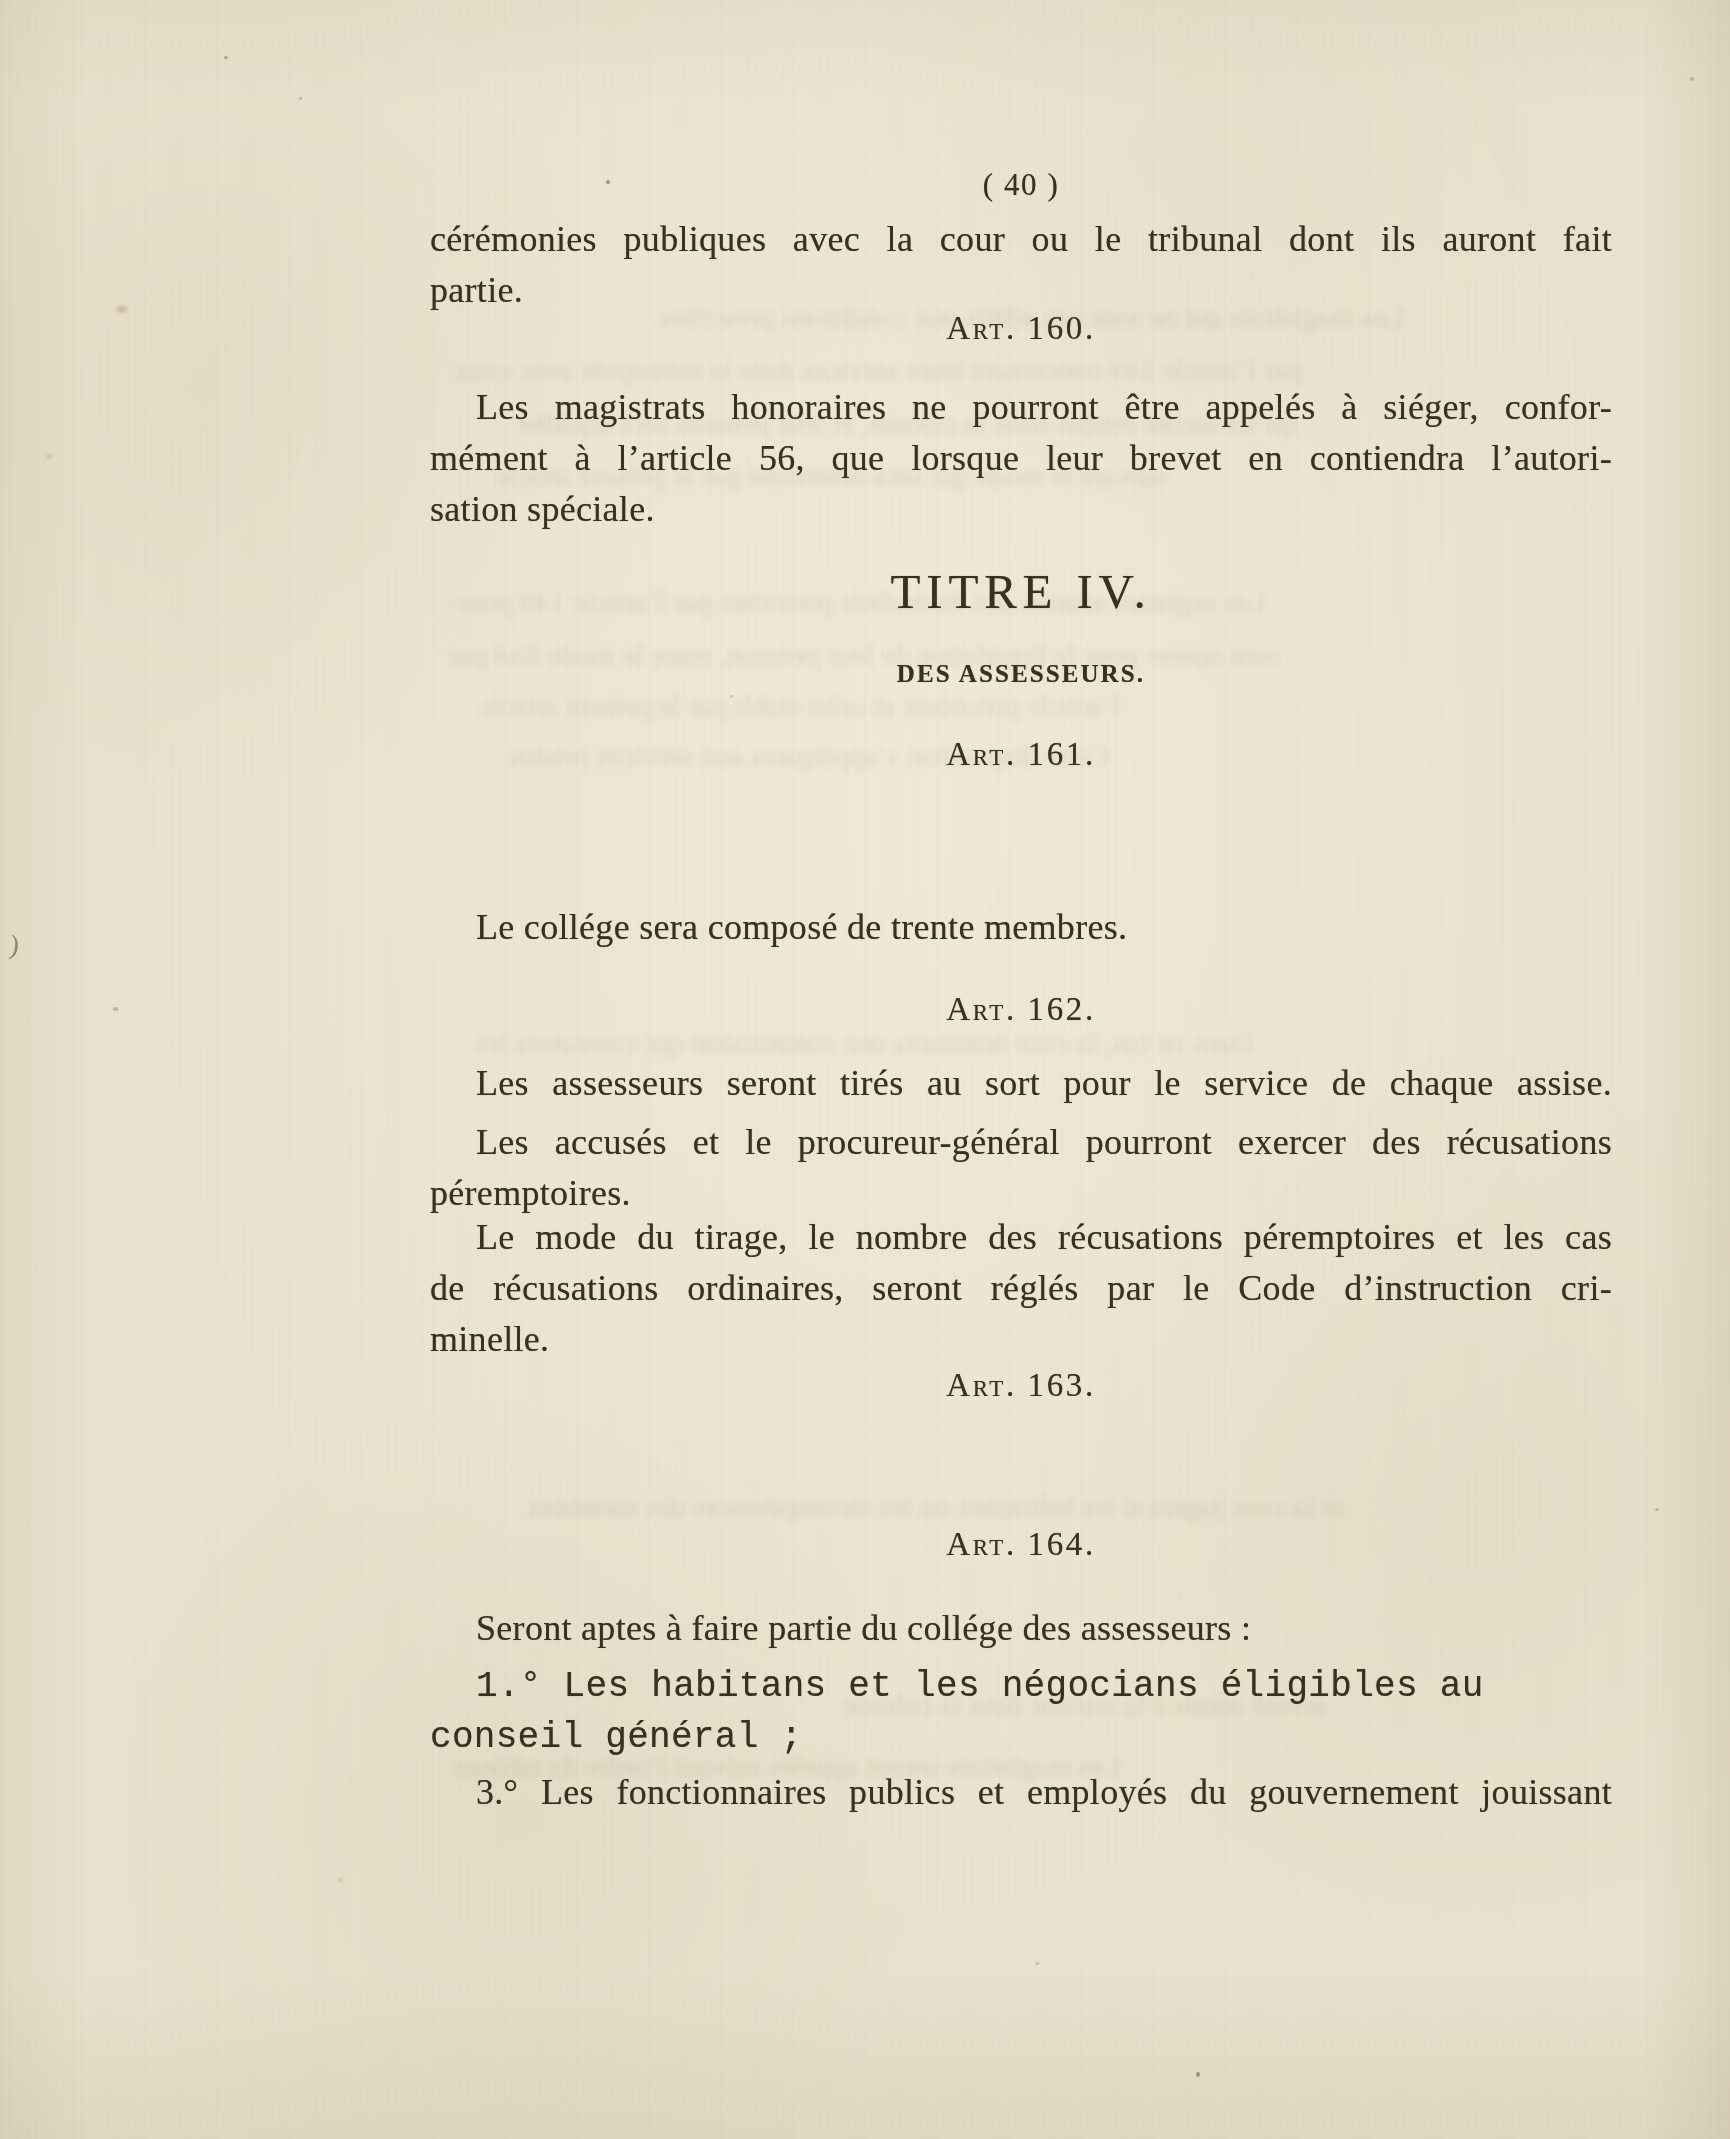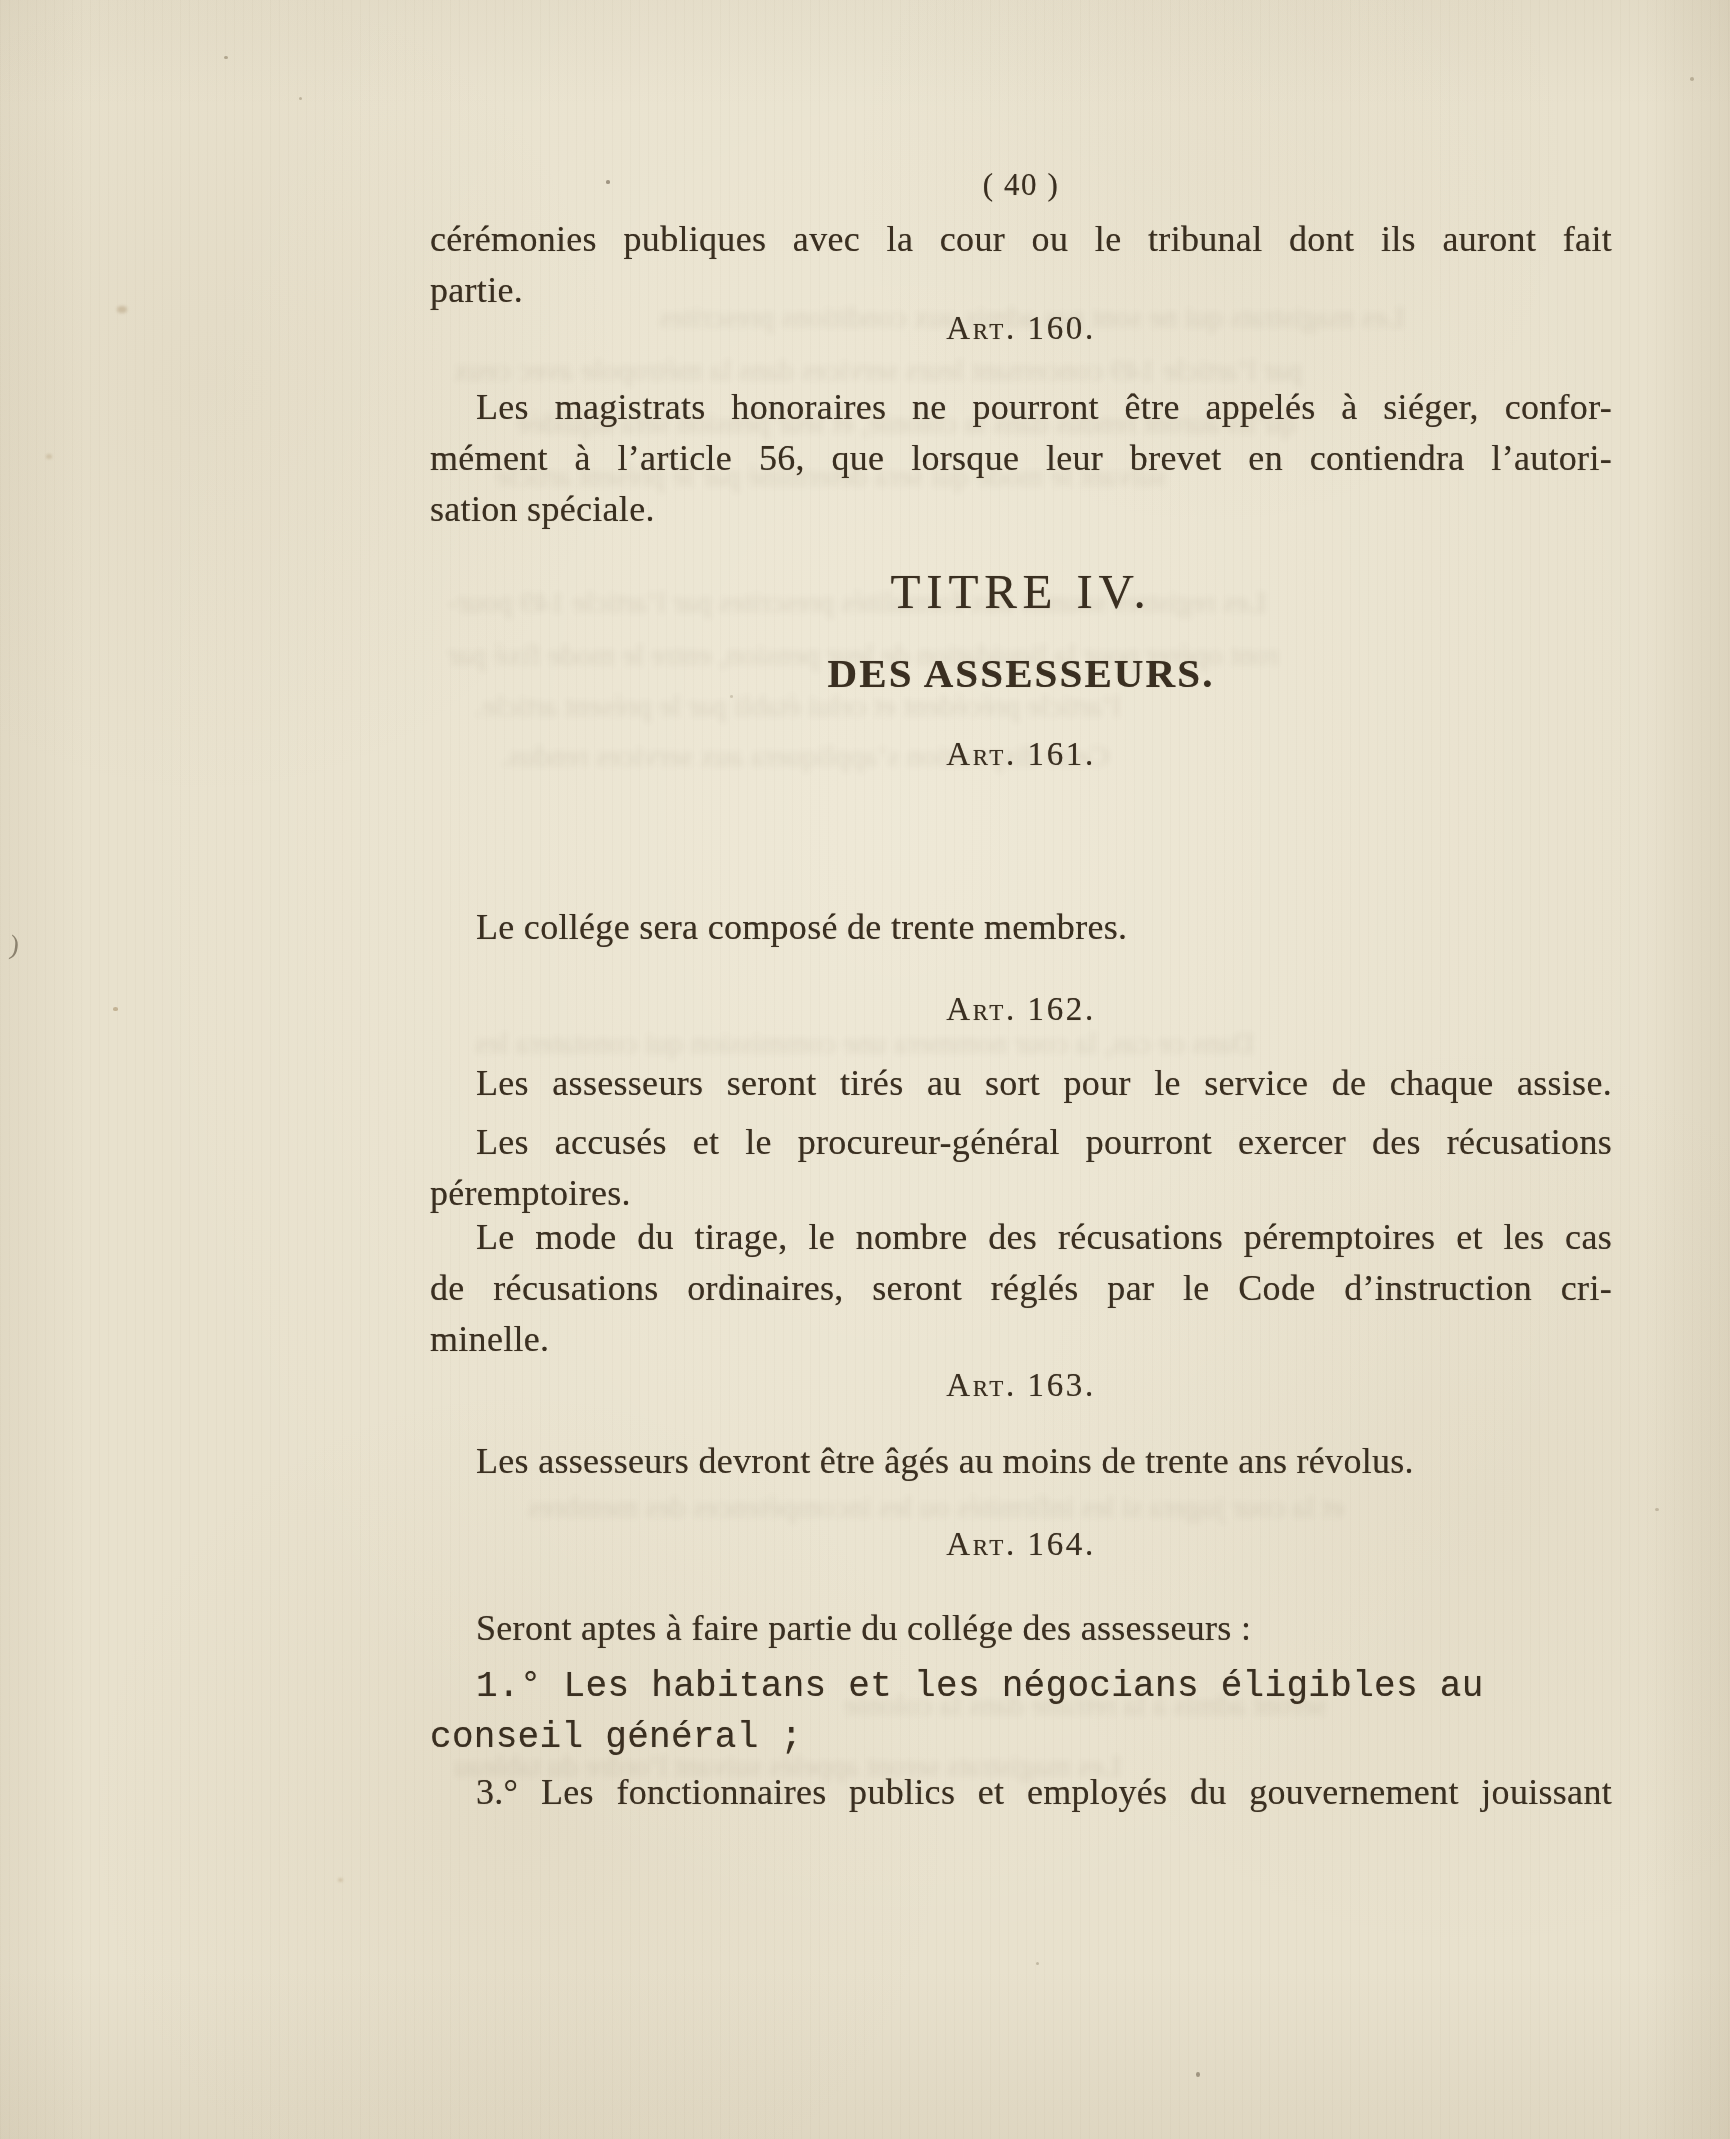--- a/index.html
+++ b/index.html
@@ -48,21 +48,21 @@
     text-shadow:0 0 0.7px rgba(55,44,28,0.55);
   }
   .titre-heading {
     position:absolute; left:430px; width:1182px;
     font-size:49px; line-height:58px; letter-spacing:5.8px;
     text-align:center;
     text-shadow:0 0 0.8px rgba(55,44,28,0.6);
   }
   .sub-heading {
     position:absolute; left:430px; width:1182px;
-    font-size:41px; line-height:51px; letter-spacing:2.1px;
+    font-size:25px; line-height:51px; letter-spacing:2.1px;
     font-weight:bold;
     text-align:center;
     text-shadow:0 0 0.7px rgba(55,44,28,0.55);
   }
   .page-number {
     position:absolute; left:430px; width:1182px;
     font-size:31px; line-height:51px; letter-spacing:1.6px;
     text-align:center;
     text-shadow:0 0 0.7px rgba(55,44,28,0.55);
   }
@@ -157,23 +157,20 @@
   </div>
 
   <div class="textblock" style="top:1212px;">
     <span class="line just indent">Le mode du tirage, le nombre des récusations péremptoires et les cas</span>
     <span class="line just">de récusations ordinaires, seront réglés par le Code d’instruction cri-</span>
     <span class="line">minelle.</span>
   </div>
 
   <div class="art-heading" style="top:1360px;">Art. 163.</div>
 
-  <div class="textblock" style="top:1436px;">
-    <span class="line indent">Les assesseurs devront être âgés au moins de trente ans révolus.</span>
-  </div>
 
   <div class="art-heading" style="top:1519px;">Art. 164.</div>
 
   <div class="textblock" style="top:1603px;">
     <span class="line indent">Seront aptes à faire partie du collége des assesseurs :</span>
   </div>
 
   <div class="textblock" style="top:1661px;font-family:Liberation Mono, monospace;">
     <span class="line indent">1.° Les habitans et les négocians éligibles au conseil général ;</span>
   </div>

